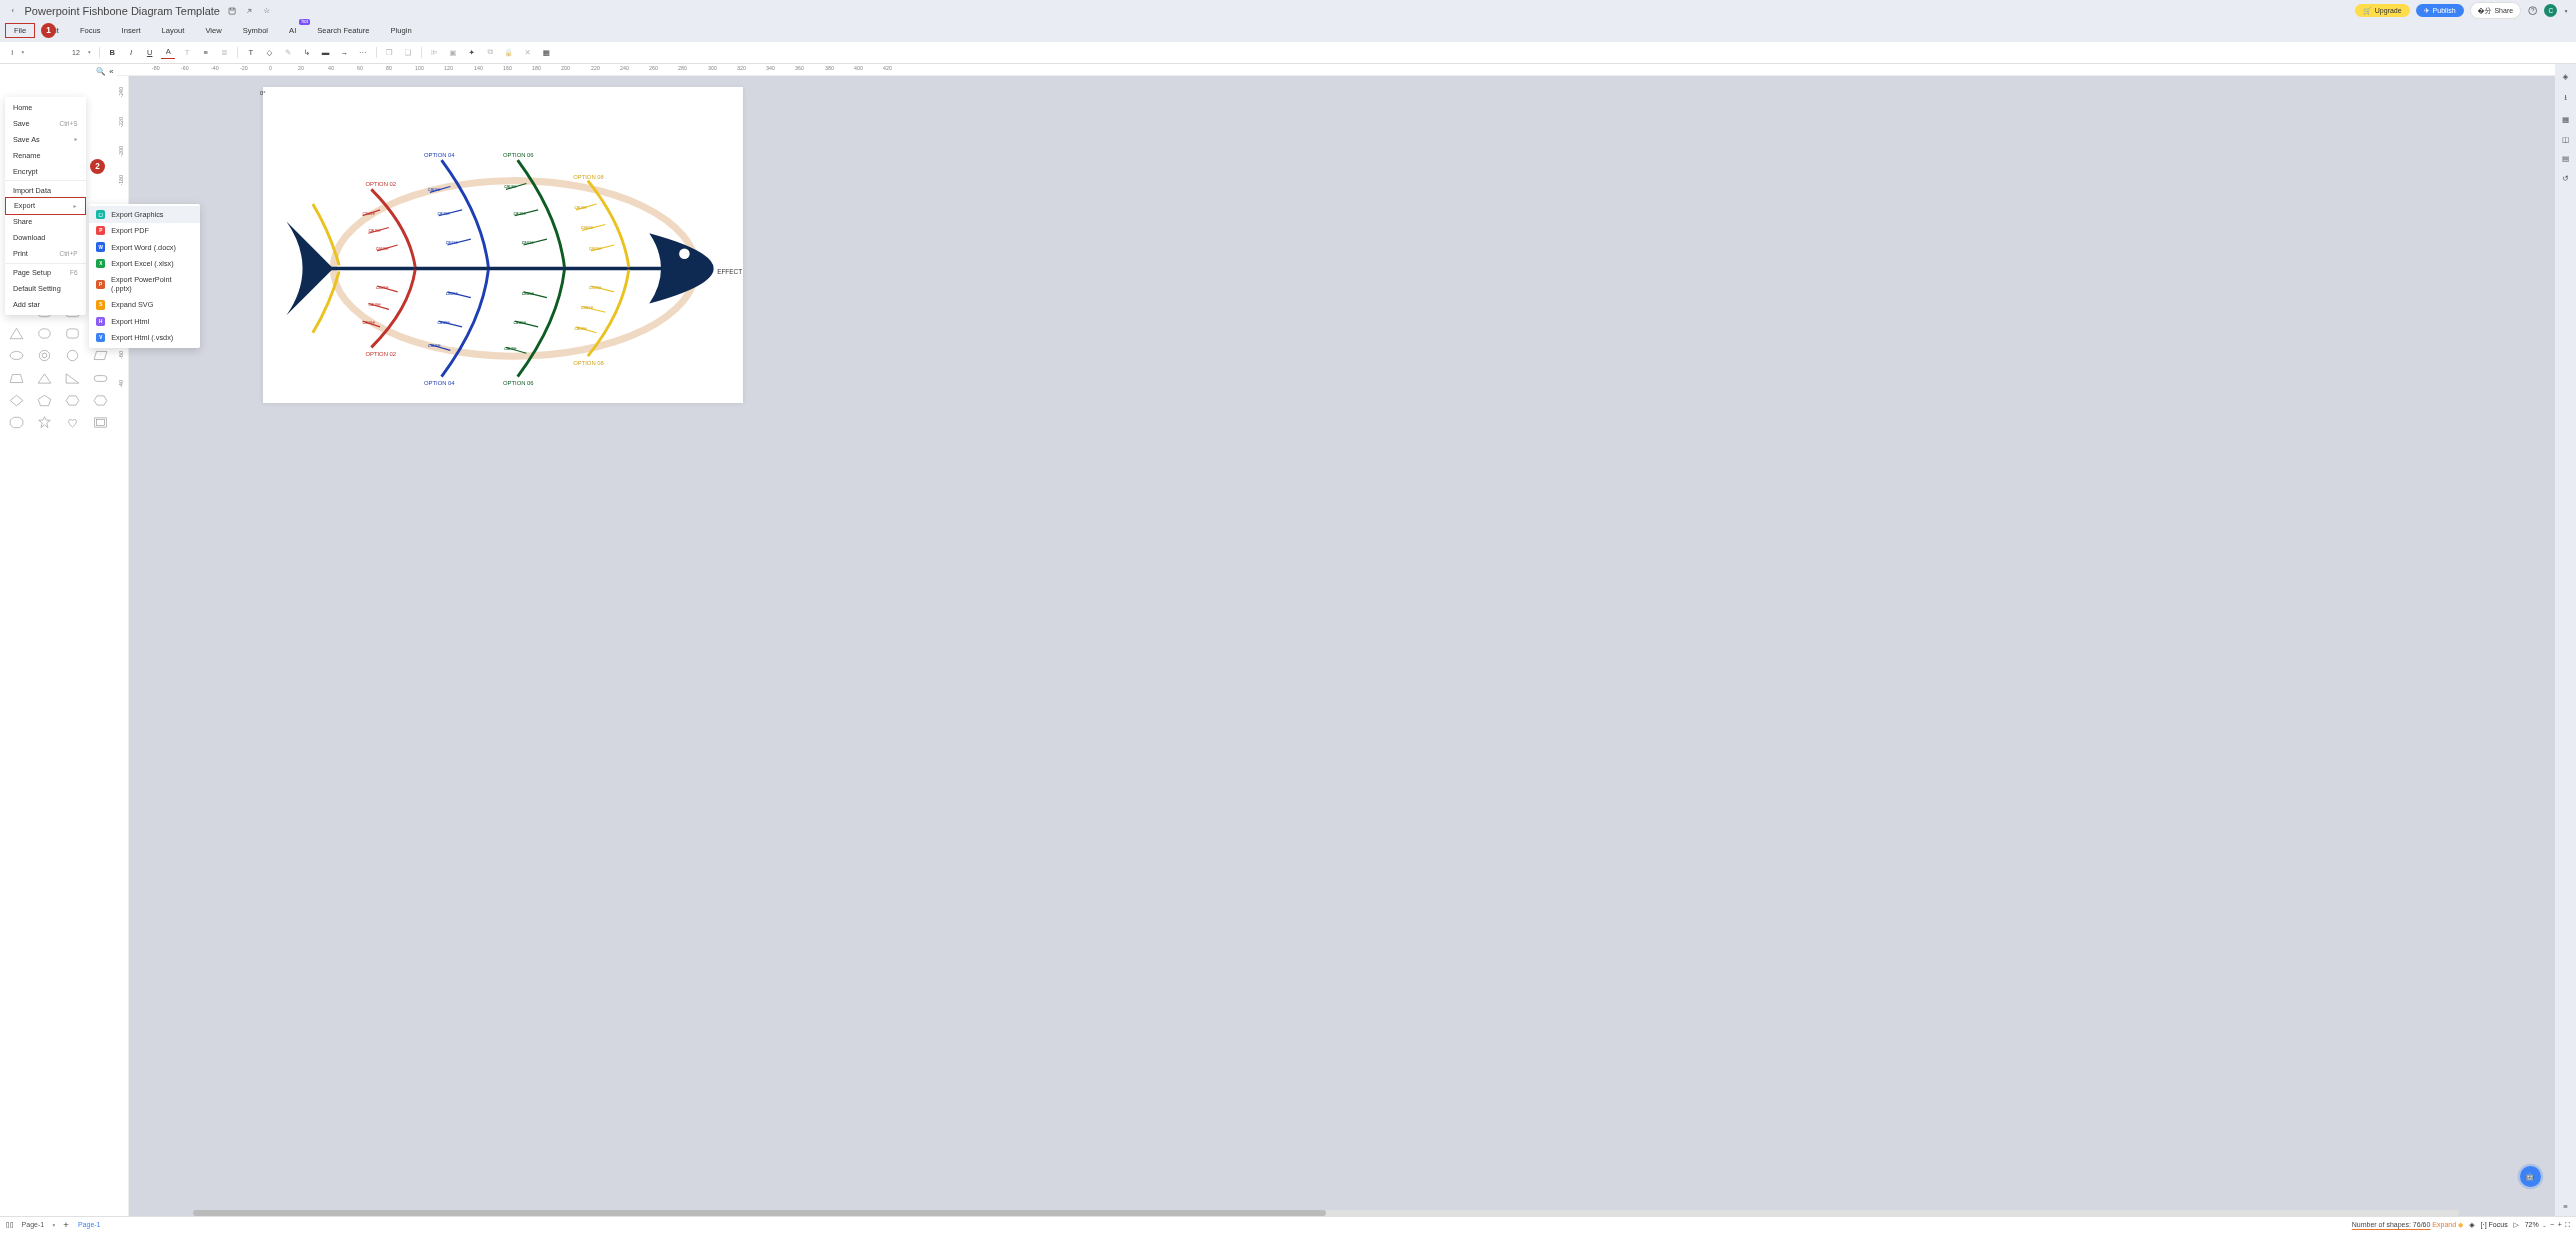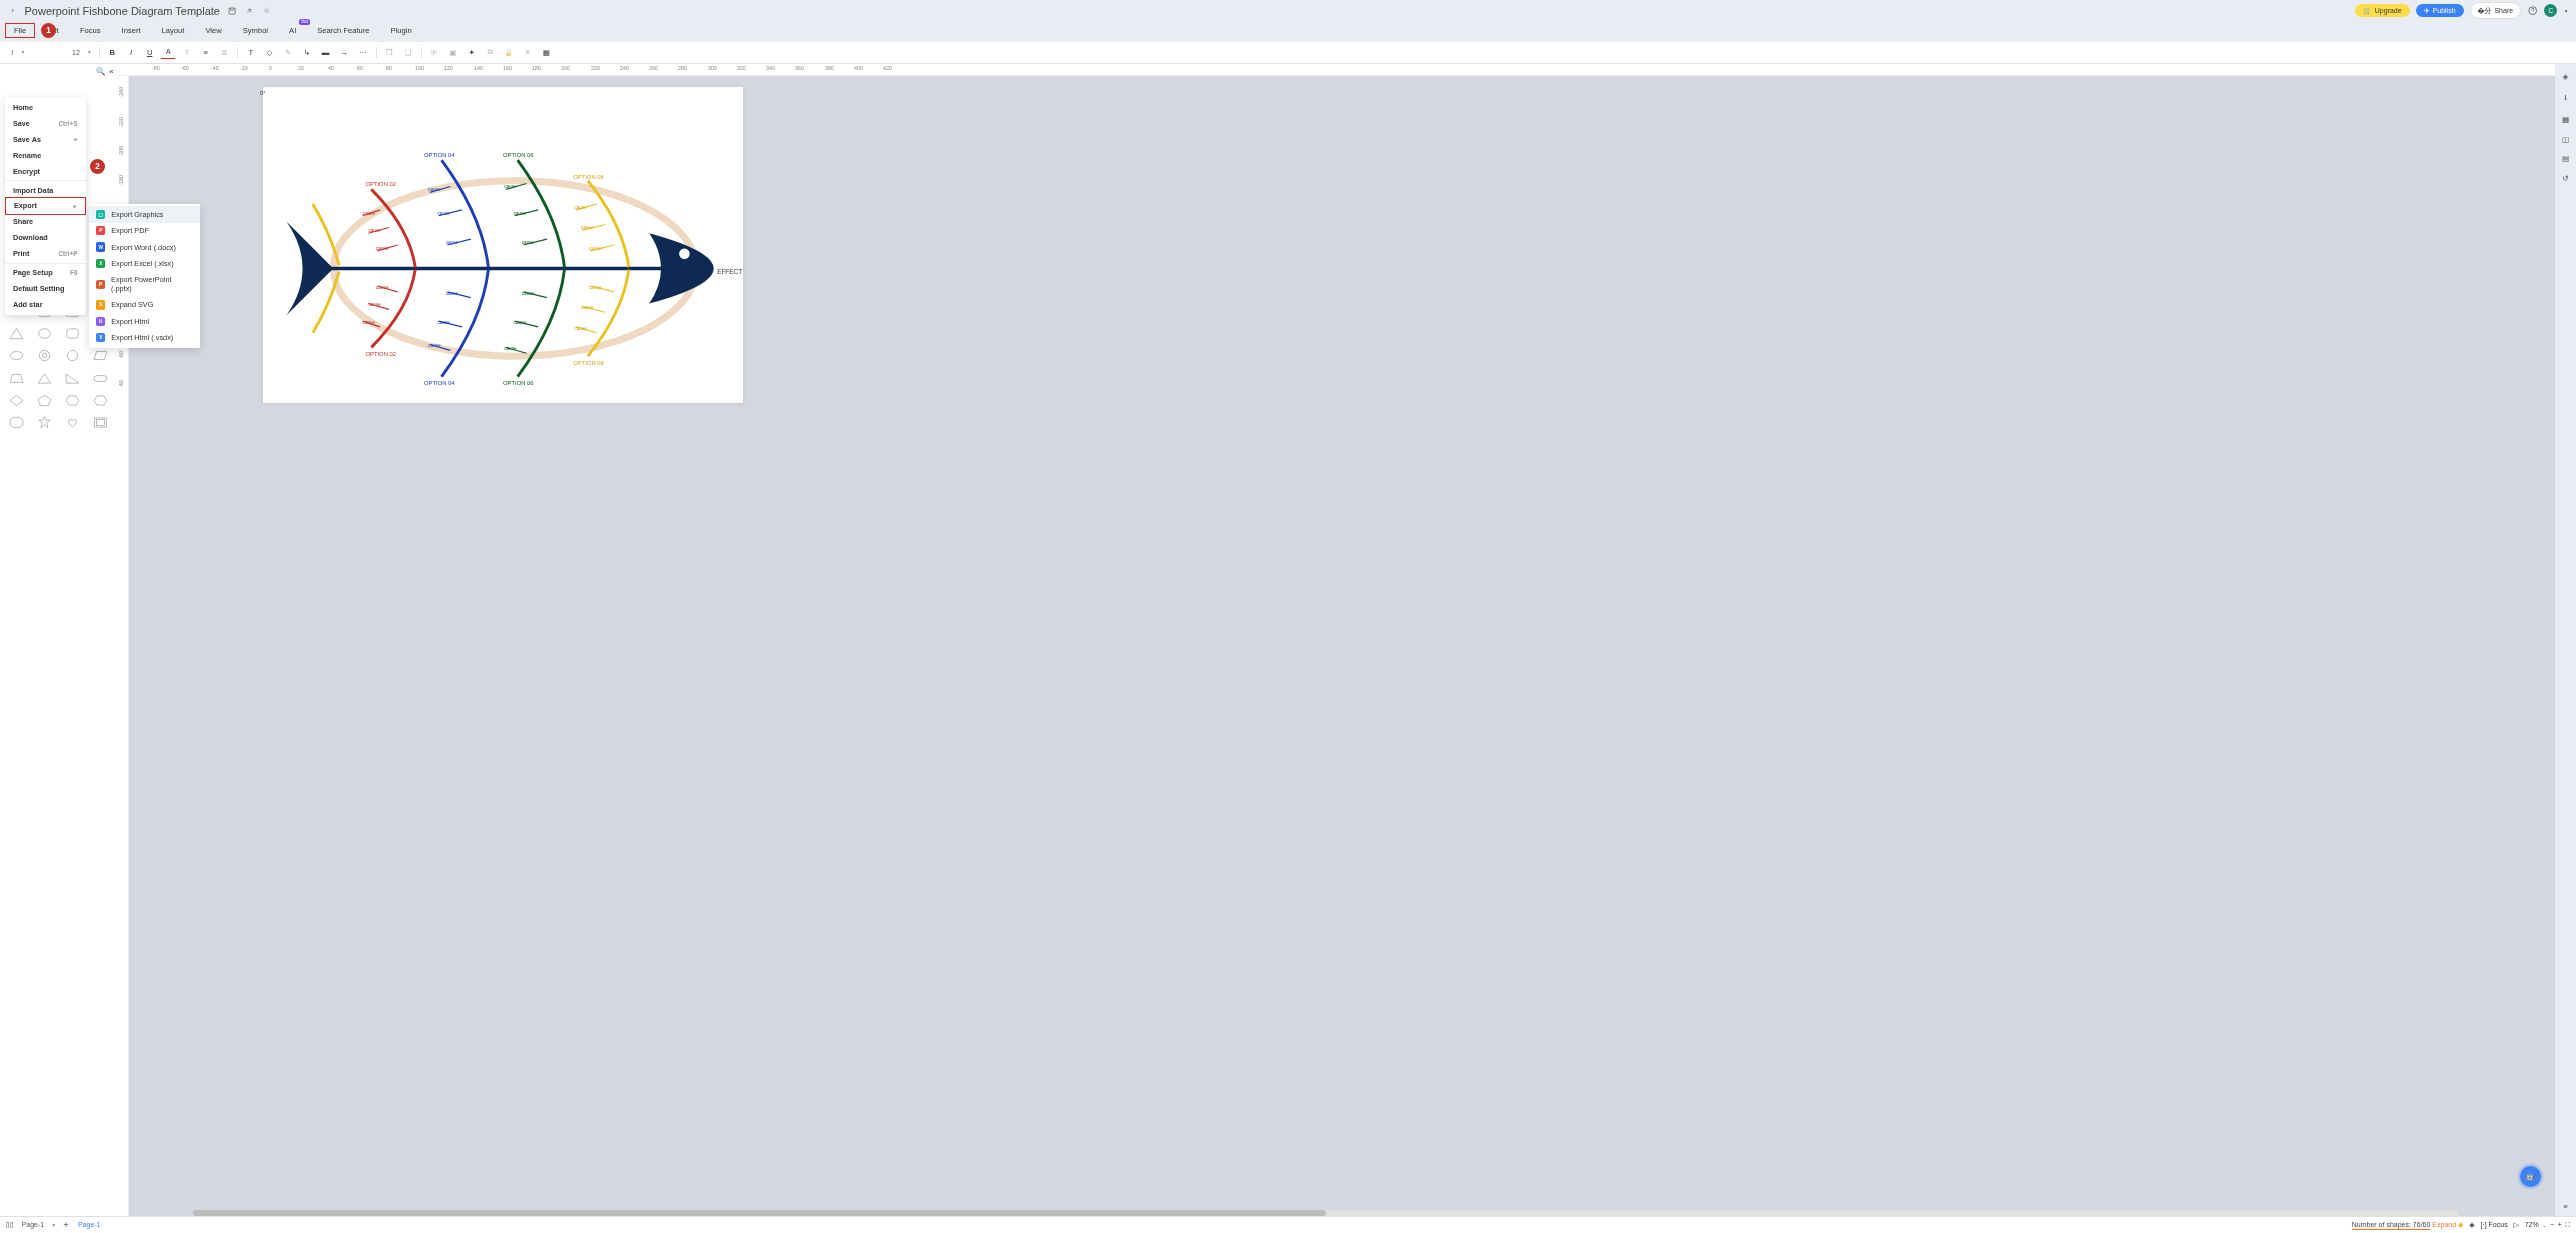--- a/index.html
+++ b/index.html
@@ -38,21 +38,21 @@
 .ruler-v { width: 11.7px; background: #fff; font-size: 5.3px; color: #888; position: relative; border-right: 0.6px solid #eee; }
 .ruler-v span { position: absolute; left: 1.2px; writing-mode: vertical-rl; transform: rotate(180deg); }
 .canvas-area { flex: 1; background: #d5d7e0; position: relative; overflow: hidden; display: flex; flex-direction: column; }
 .canvas-body { flex: 1; display: flex; position: relative; }
 .canvas { position: absolute; left: 146px; top: 11.7px; width: 480px; height: 316px; background: #fff; box-shadow: 0 1.2px 4.7px rgba(0,0,0,0.1); }
 .angle-label { position: absolute; left: 143px; top: 14.6px; font-size: 5.8px; color: #333; z-index: 10;}
 .right-sidebar { width: 21px; background: #e9ecf2; display: flex; flex-direction: column; align-items: center; gap: 10.5px; padding-top: 8.2px; }
 .right-sidebar .icon-btn { color: #555; }
 
 
-.file-menu { position: absolute; left: 4.7px; top: 33px; width: 81px; background: #fff; box-shadow: 0 2.3px 8.2px rgba(0,0,0,0.15); z-index: 50; border-radius: 1.8px; padding: 2.3px 0; font-weight: bold; }
+.file-menu { position: absolute; left: 4.7px; top: 33px; width: 81px; background: #fff; box-shadow: 0 2.3px 8.2px rgba(0,0,0,0.15); z-index: 50; border-radius: 1.8px; padding: 2.3px 0; }
 .file-menu-item { display: flex; align-items: center; justify-content: space-between; padding: 3.5px 8.2px; font-size: 7.3px; color: #333; cursor: pointer; }
 .file-menu-item .shortcut { color: #999; font-size: 6.4px; }
 .file-menu-item .arrow { color: #999; font-size: 5.8px; }
 .file-menu-item.export-hi { border: 1.2px solid #c0342b; margin: -1.2px 0; position: relative; }
 .file-menu-sep { height: 0.6px; background: #eee; margin: 1.2px 0; }
 
 .export-submenu { position: absolute; left: 89px; top: 140px; width: 111px; background: #fff; box-shadow: 0 2.3px 8.2px rgba(0,0,0,0.15); z-index: 51; border-radius: 1.8px; padding: 2.3px 0; }
 .export-item { display: flex; align-items: center; gap: 5.8px; padding: 3.5px 7px; font-size: 7.3px; color: #333; cursor: pointer; }
 .export-item.hover { background: #eef1f6; }
 .export-icon { width: 9.4px; height: 9.4px; border-radius: 1.8px; display: flex; align-items: center; justify-content: center; font-size: 4.7px; color: #fff; font-weight: bold; }

